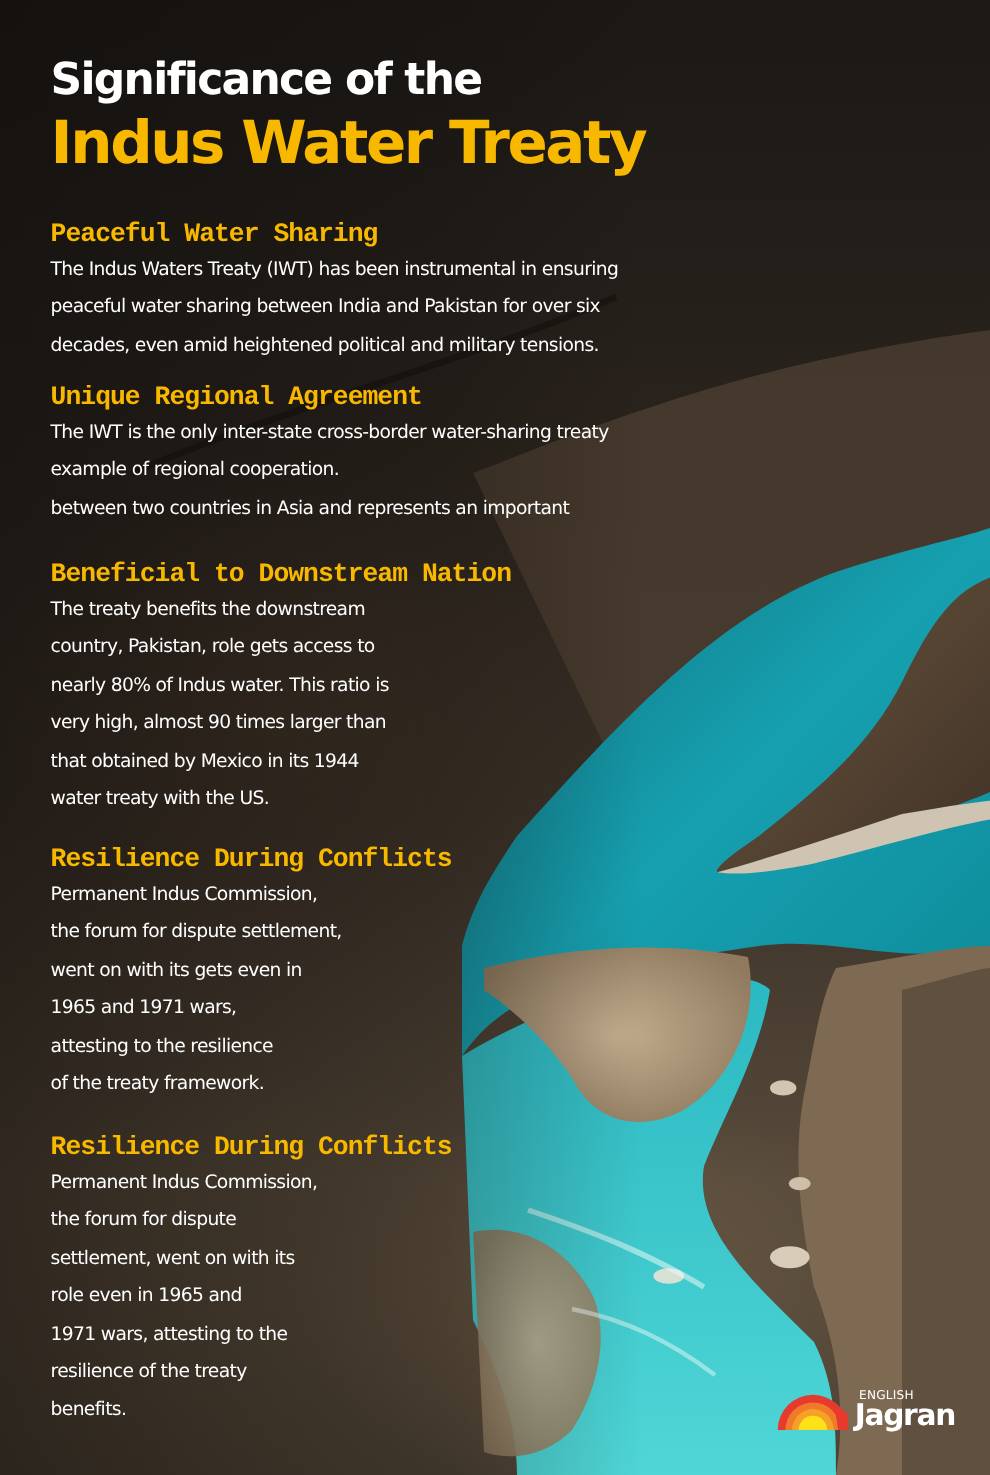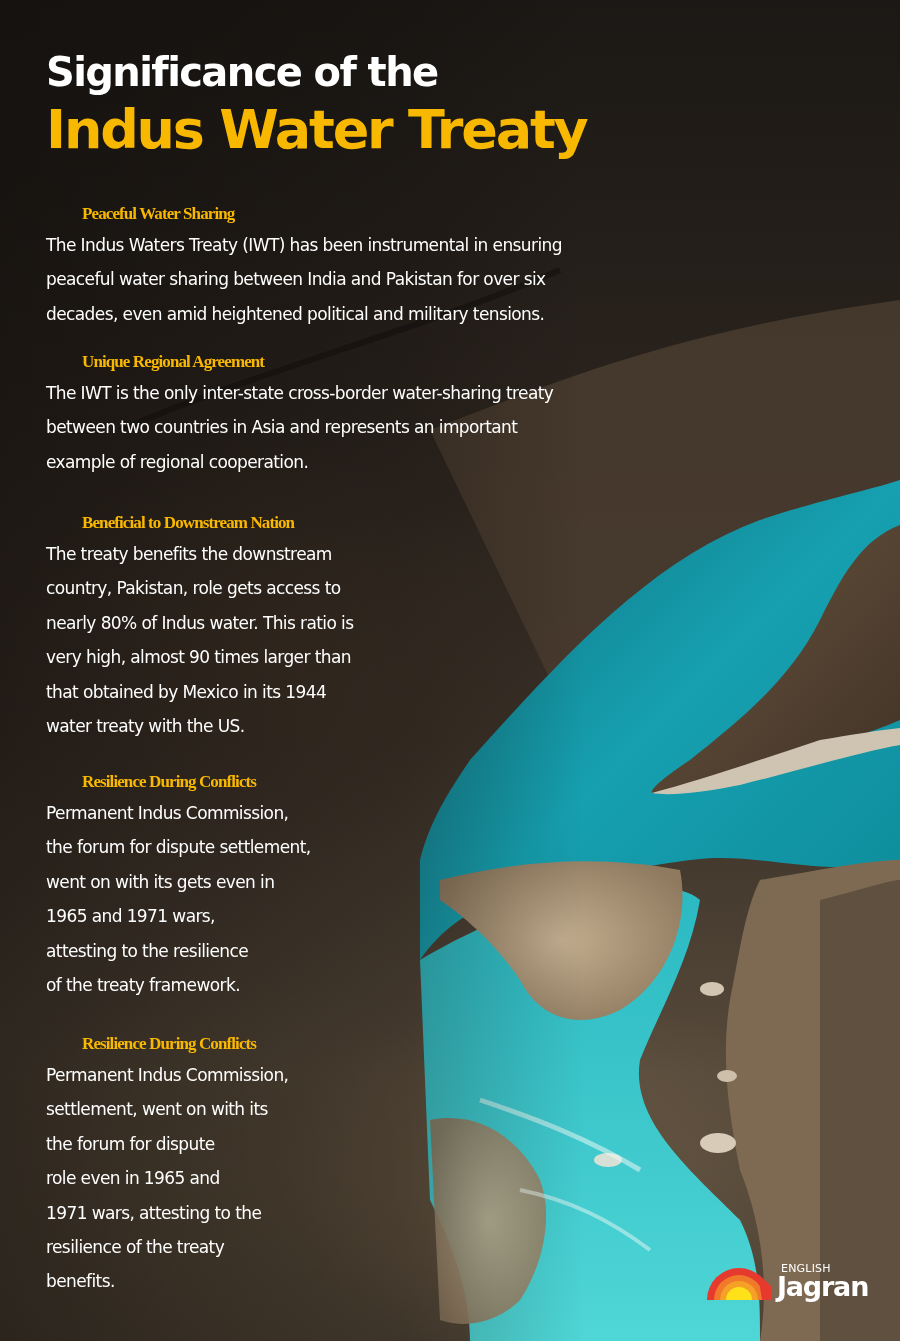--- a/index.html
+++ b/index.html
@@ -15,21 +15,21 @@
   }
   .bg-layer { position: absolute; left: 0; top: 0; width: 900px; height: 1341px; }
   .shade { position: absolute; left: 0; top: 0; width: 900px; height: 1341px;
     background: linear-gradient(90deg, rgba(15,12,10,0.55) 0%, rgba(15,12,10,0.25) 45%, rgba(0,0,0,0) 65%); }
 
   .title { position: absolute; left: 46px; top: 46px; }
   .title-line1 { font-family: "DejaVu Sans", sans-serif; font-weight: bold; font-size: 40px; color: #ffffff; letter-spacing: -1.6px; line-height: 52px; }
   .title-line2 { font-family: "DejaVu Sans", sans-serif; font-weight: bold; font-size: 54px; color: #f9b800; letter-spacing: -2.2px; line-height: 64px; margin-top: 0px; }
 
   .section { position: absolute; left: 46px; }
-  .sec-heading { font-family: Liberation Serif, serif; font-weight: bold; font-size: 17px; color: #f9b800; letter-spacing: -0.9px; line-height: 28px; white-space: nowrap; margin-left: 36px; }
+  .sec-heading { font-family: Liberation Mono, monospace; font-weight: bold; font-size: 24px; color: #f9b800; letter-spacing: -0.9px; line-height: 28px; white-space: nowrap; }
   .sec-body { font-family: "DejaVu Sans", sans-serif; font-size: 17px; color: #ffffff; letter-spacing: -0.6px; line-height: 34.4px; }
   .sec-body .ln { display: block; white-space: nowrap; }
 
   #sec1 { top: 200px; }
   #sec2 { top: 348px; }
   #sec3 { top: 509px; }
   #sec4 { top: 768px; }
   #sec5 { top: 1030px; }
 
   .logo { position: absolute; left: 706px; top: 1262px; width: 170px; height: 44px; }
@@ -102,22 +102,22 @@
       <span class="ln">The Indus Waters Treaty (IWT) has been instrumental in ensuring</span>
       <span class="ln">peaceful water sharing between India and Pakistan for over six</span>
       <span class="ln">decades, even amid heightened political and military tensions.</span>
     </div>
   </div>
 
   <div class="section" id="sec2">
     <div class="sec-heading">Unique Regional Agreement</div>
     <div class="sec-body">
       <span class="ln">The IWT is the only inter-state cross-border water-sharing treaty</span>
+      <span class="ln">example of regional cooperation.</span>
       <span class="ln">between two countries in Asia and represents an important</span>
-      <span class="ln">example of regional cooperation.</span>
     </div>
   </div>
 
   <div class="section" id="sec3">
     <div class="sec-heading">Beneficial to Downstream Nation</div>
     <div class="sec-body">
       <span class="ln">The treaty benefits the downstream</span>
       <span class="ln">country, Pakistan, role gets access to</span>
       <span class="ln">nearly 80% of Indus water. This ratio is</span>
       <span class="ln">very high, almost 90 times larger than</span>
@@ -135,22 +135,22 @@
       <span class="ln">1965 and 1971 wars,</span>
       <span class="ln">attesting to the resilience</span>
       <span class="ln">of the treaty framework.</span>
     </div>
   </div>
 
   <div class="section" id="sec5">
     <div class="sec-heading">Resilience During Conflicts</div>
     <div class="sec-body">
       <span class="ln">Permanent Indus Commission,</span>
+      <span class="ln">the forum for dispute</span>
       <span class="ln">settlement, went on with its</span>
-      <span class="ln">the forum for dispute</span>
       <span class="ln">role even in 1965 and</span>
       <span class="ln">1971 wars, attesting to the</span>
       <span class="ln">resilience of the treaty</span>
       <span class="ln">benefits.</span>
     </div>
   </div>
 
   <div class="logo">
     <svg class="logo-mark" width="66" height="40" viewBox="0 0 66 40">
       <path d="M1 38 A 32 32 0 0 1 65 38 Z" fill="#e63a2e"></path>

